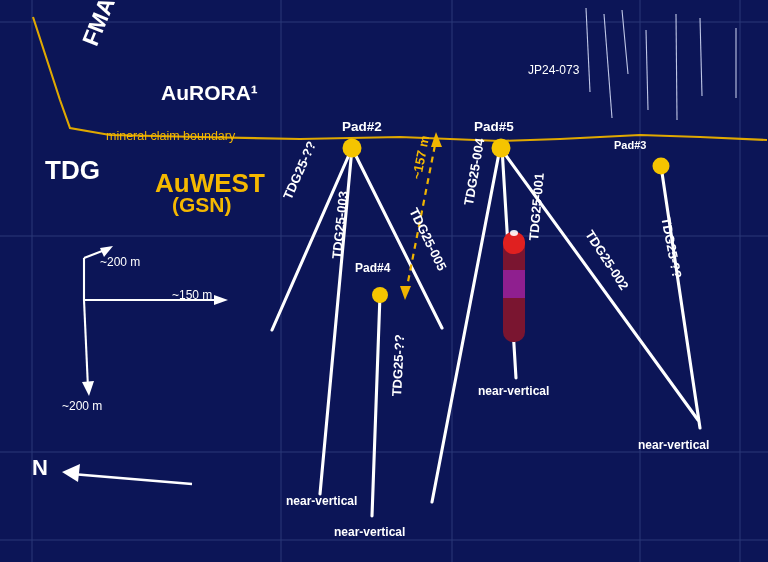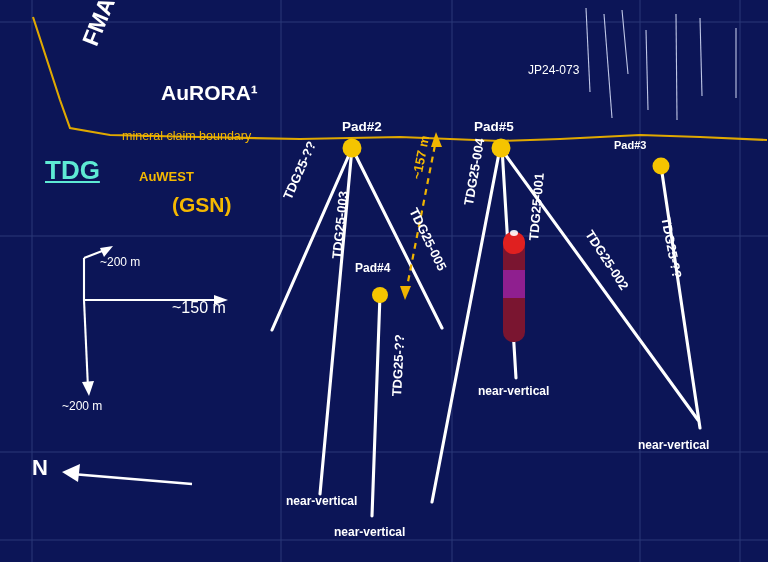--- a/index.html
+++ b/index.html
@@ -19,21 +19,21 @@
     width: 768px; height: 562px;
     overflow: visible;
   }
   .lbl {
     position: absolute;
     color: #ffffff;
     white-space: pre;
     line-height: 1.05;
   }
   .gold { color: #f5b800; }
-  .goldbig { color: #5eead4; text-decoration: underline; }
+  .goldbig { color: #ffffff; }
   .white { color: #ffffff; }
   .bold { font-weight: bold; }
   .rot { transform-origin: 0 0; }
 </style>
 </head>
 <body>
 
 <div id="stage">
 
   <svg class="layer" viewBox="0 0 768 562">
@@ -118,24 +118,24 @@
       <circle cx="380" cy="295" r="8" fill="#f5c400"></circle>
     </g>
   </svg>
 
   <div class="lbl white bold rot" style="left:78px; top:40px; font-size:23px; transform:rotate(-68deg);">FMAR</div>
 
   <div class="lbl white bold" style="left:161px; top:82px; font-size:21px;">AuRORA¹</div>
 
   <div class="lbl goldbig bold" style="left:45px; top:157px; font-size:26px;">TDG</div>
 
-  <div class="lbl gold bold" style="left:139px; top:170px; font-size:13px;">AuWEST</div>
+  <div class="lbl gold bold" style="left:155px; top:170px; font-size:26px;">AuWEST</div>
   <div class="lbl gold bold" style="left:172px; top:194px; font-size:21px;">(GSN)</div>
 
-  <div class="lbl gold" style="left:106px; top:130px; font-size:12.5px;margin-left:16px;">mineral claim boundary</div>
+  <div class="lbl gold" style="left:106px; top:130px; font-size:12.5px;">mineral claim boundary</div>
 
   <div class="lbl white" style="left:528px; top:64px; font-size:12px;">JP24-073</div>
 
   <div class="lbl white bold" style="left:305px; top:120px; font-size:13.5px;padding-left:37px;">Pad#2</div>
   <div class="lbl white bold" style="left:474px; top:120px; font-size:13.5px;">Pad#5</div>
   <div class="lbl white bold" style="left:614px; top:140px; font-size:11px;">Pad#3</div>
   <div class="lbl white bold" style="left:355px; top:262px; font-size:12px;text-align:center;">Pad#4</div>
 
   <div class="lbl white bold rot" style="left:281px; top:196px; font-size:13px; transform:rotate(-66deg);">TDG25-??</div>
 
@@ -154,18 +154,18 @@
   <div class="lbl white bold rot" style="left:672px; top:216px; font-size:13px; transform:rotate(79deg);">TDG25-??</div>
 
   <div class="lbl white bold" style="left:286px; top:495px; font-size:12px;">near-vertical</div>
   <div class="lbl white bold" style="left:334px; top:526px; font-size:12px;">near-vertical</div>
   <div class="lbl white bold" style="left:478px; top:385px; font-size:12px;">near-vertical</div>
   <div class="lbl white bold" style="left:638px; top:439px; font-size:12px;">near-vertical</div>
 
   <div class="lbl gold bold rot" style="left:410px; top:178px; font-size:13px; transform:rotate(-79deg);">~157 m</div>
 
   <div class="lbl white" style="left:100px; top:256px; font-size:12px;">~200 m</div>
-  <div class="lbl white" style="left:172px; top:300px; font-size:16px;">~150 m</div>
+  <div class="lbl white" style="left:172px; top:289px; font-size:12px;text-decoration:underline;">~150 m</div>
   <div class="lbl white" style="left:62px; top:400px; font-size:12px;">~200 m</div>
 
   <div class="lbl white bold" style="left:32px; top:456px; font-size:22px;">N</div>
 
 </div>
 
 </body></html>

